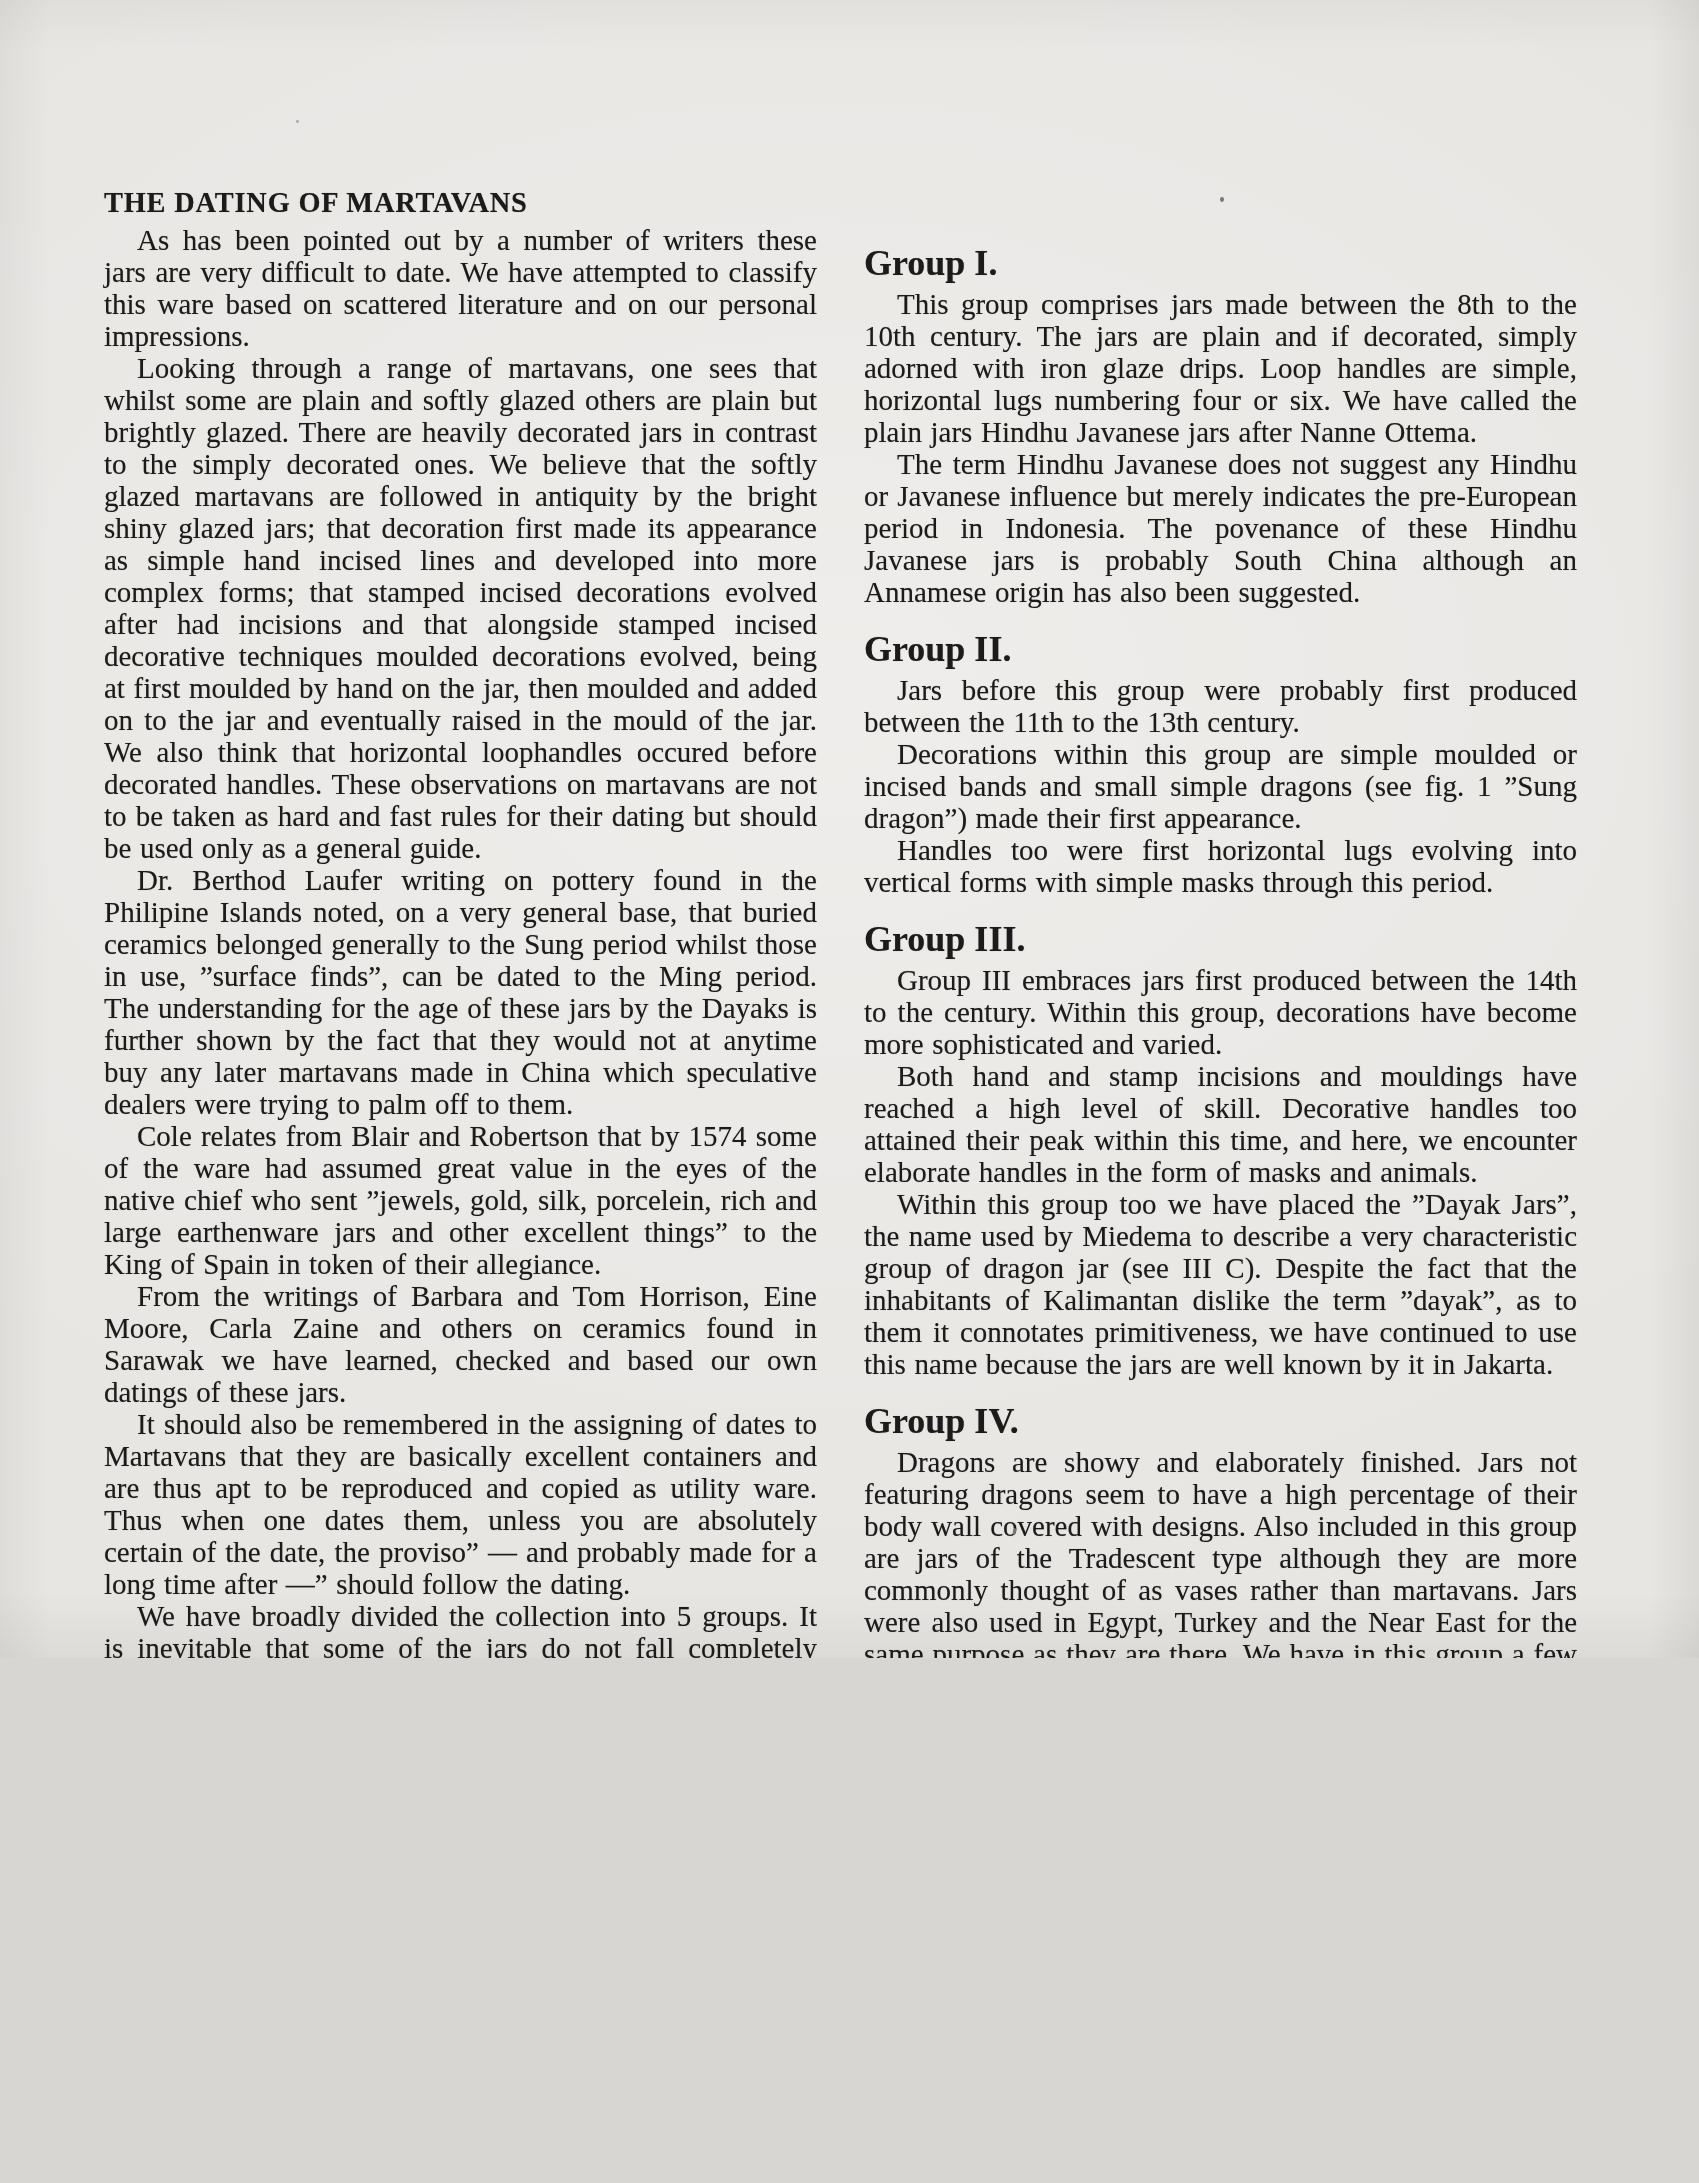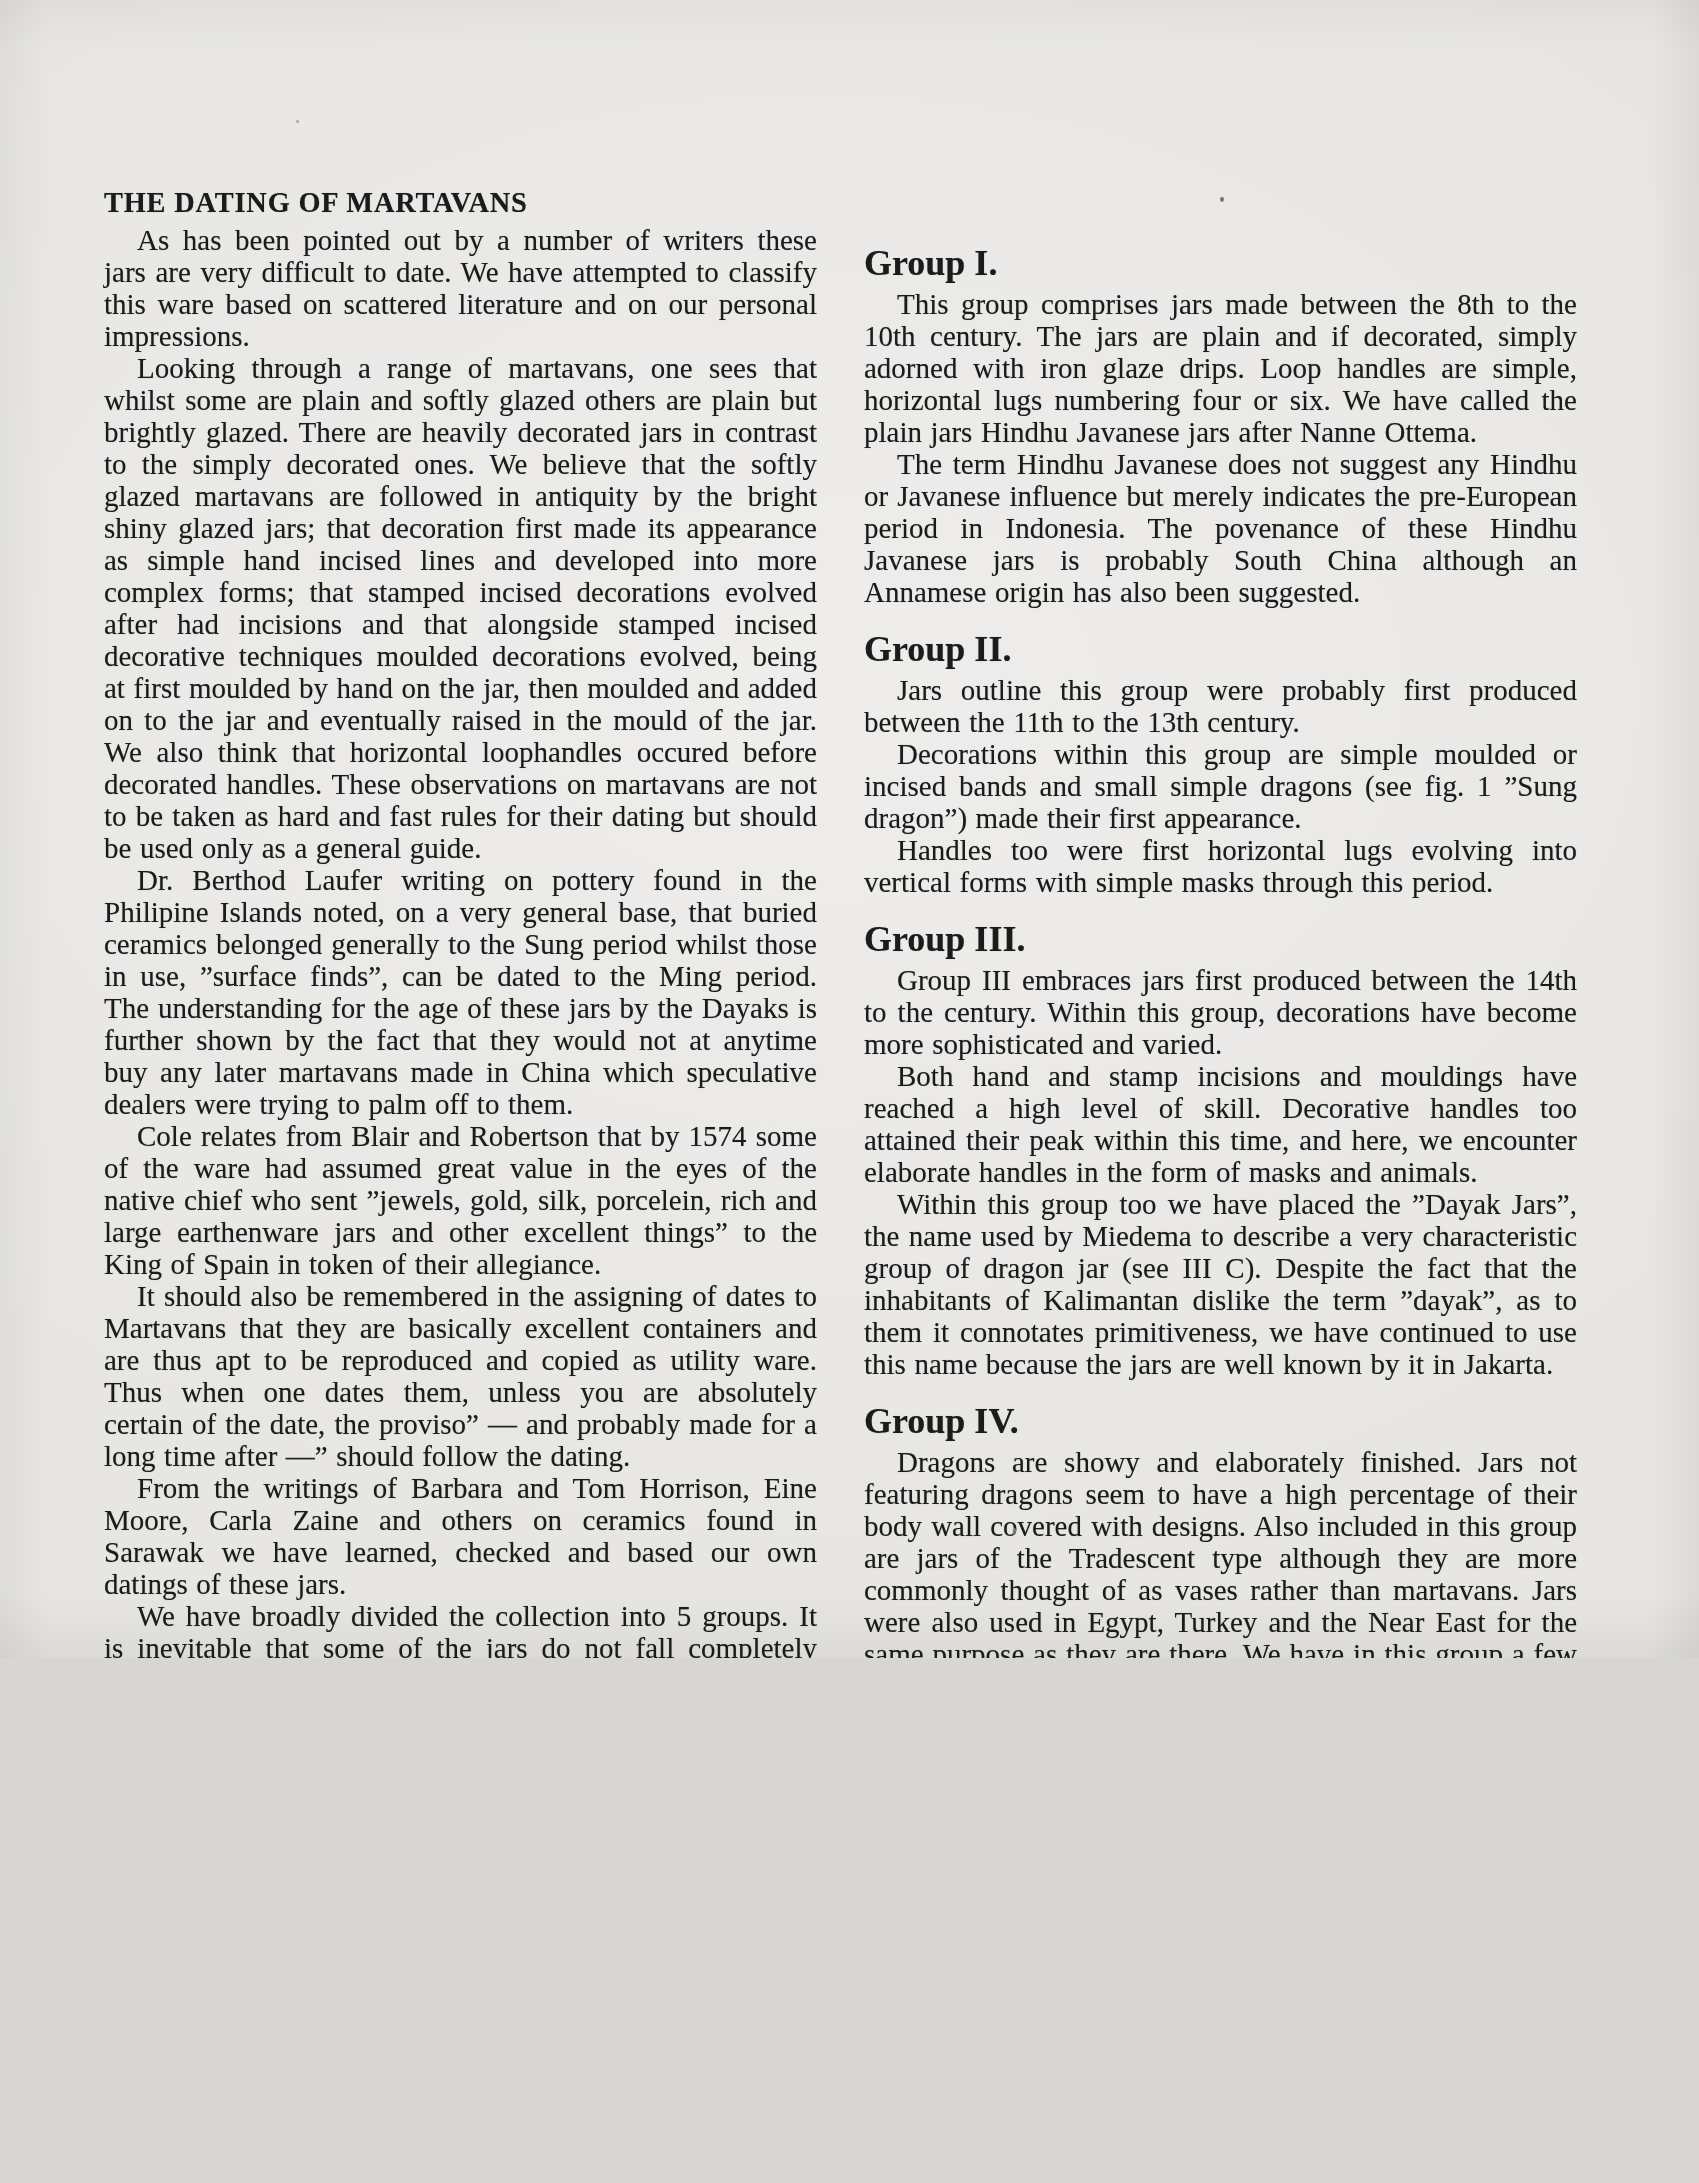--- a/index.html
+++ b/index.html
@@ -76,33 +76,33 @@
 
 <div class="page">
 
   <h1 class="page-title">THE DATING OF MARTAVANS</h1>
 
   <div class="col col-left">
     <p>As has been pointed out by a number of writers these jars are very difficult to date. We have attempted to classify this ware based on scattered literature and on our personal impressions.</p>
     <p>Looking through a range of martavans, one sees that whilst some are plain and softly glazed others are plain but brightly glazed. There are heavily decorated jars in contrast to the simply decorated ones. We believe that the softly glazed martavans are followed in antiquity by the bright shiny glazed jars; that decoration first made its appearance as simple hand incised lines and developed into more complex forms; that stamped incised decorations evolved after had incisions and that alongside stamped incised decorative techniques moulded decorations evolved, being at first moulded by hand on the jar, then moulded and added on to the jar and eventually raised in the mould of the jar. We also think that horizontal loophandles occured before decorated handles. These observations on martavans are not to be taken as hard and fast rules for their dating but should be used only as a general guide.</p>
     <p>Dr. Berthod Laufer writing on pottery found in the Philipine Islands noted, on a very general base, that buried ceramics belonged generally to the Sung period whilst those in use, ”surface finds”, can be dated to the Ming period. The understanding for the age of these jars by the Dayaks is further shown by the fact that they would not at anytime buy any later martavans made in China which speculative dealers were trying to palm off to them.</p>
     <p>Cole relates from Blair and Robertson that by 1574 some of the ware had assumed great value in the eyes of the native chief who sent ”jewels, gold, silk, porcelein, rich and large earthenware jars and other excellent things” to the King of Spain in token of their allegiance.</p>
+    <p>From the writings of Barbara and Tom Horrison, Eine Moore, Carla Zaine and others on ceramics found in Sarawak we have learned, checked and based our own datings of these jars.</p>
     <p>It should also be remembered in the assigning of dates to Martavans that they are basically excellent containers and are thus apt to be reproduced and copied as utility ware. Thus when one dates them, unless you are absolutely certain of the date, the proviso” — and probably made for a long time after —” should follow the dating.</p>
-    <p>From the writings of Barbara and Tom Horrison, Eine Moore, Carla Zaine and others on ceramics found in Sarawak we have learned, checked and based our own datings of these jars.</p>
     <p>We have broadly divided the collection into 5 groups. It is inevitable that some of the jars do not fall completely within the years assigned to a group; when this occurs we have placed them in the period in which they were first produced. As a result of this, at a quick glaze through the catalogue, it would appear that we have designated jars to an earlier dating than generally thought.</p>
     <p>Here follows a brief outline of each group.</p>
   </div>
 
   <div class="col col-right">
     <h3 class="group-heading">Group I.</h3>
     <p>This group comprises jars made between the 8th to the 10th century. The jars are plain and if decorated, simply adorned with iron glaze drips. Loop handles are simple, horizontal lugs numbering four or six. We have called the plain jars Hindhu Javanese jars after Nanne Ottema.</p>
     <p>The term Hindhu Javanese does not suggest any Hindhu or Javanese influence but merely indicates the pre-European period in Indonesia. The povenance of these Hindhu Javanese jars is probably South China although an Annamese origin has also been suggested.</p>
 
     <h3 class="group-heading">Group II.</h3>
-    <p>Jars outline this group were probably first produced between the 11th to the 13th century.</p>
+    <p>Jars before this group were probably first produced between the 11th to the 13th century.</p>
     <p>Decorations within this group are simple moulded or incised bands and small simple dragons (see fig. 1 ”Sung dragon”) made their first appearance.</p>
     <p>Handles too were first horizontal lugs evolving into vertical forms with simple masks through this period.</p>
 
     <h3 class="group-heading">Group III.</h3>
     <p>Group III embraces jars first produced between the 14th to the century. Within this group, decorations have become more sophisticated and varied.</p>
     <p>Both hand and stamp incisions and mouldings have reached a high level of skill. Decorative handles too attained their peak within this time, and here, we encounter elaborate handles in the form of masks and animals.</p>
     <p>Within this group too we have placed the ”Dayak Jars”, the name used by Miedema to describe a very characteristic group of dragon jar (see III C). Despite the fact that the inhabitants of Kalimantan dislike the term ”dayak”, as to them it connotates primitiveness, we have continued to use this name because the jars are well known by it in Jakarta.</p>
 
     <h3 class="group-heading">Group IV.</h3>
     <p>Dragons are showy and elaborately finished. Jars not featuring dragons seem to have a high percentage of their body wall covered with designs. Also included in this group are jars of the Tradescent type although they are more commonly thought of as vases rather than martavans. Jars were also used in Egypt, Turkey and the Near East for the same purpose as they are there. We have in this group a few European martavans found in Indonesia and on exhibit in the Central Museum Jakarta.</p>

